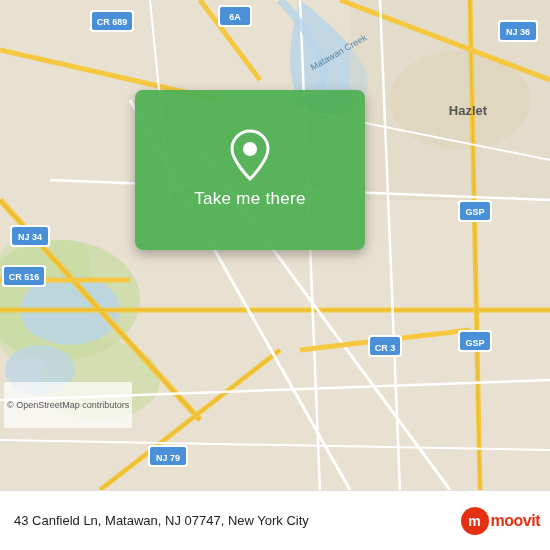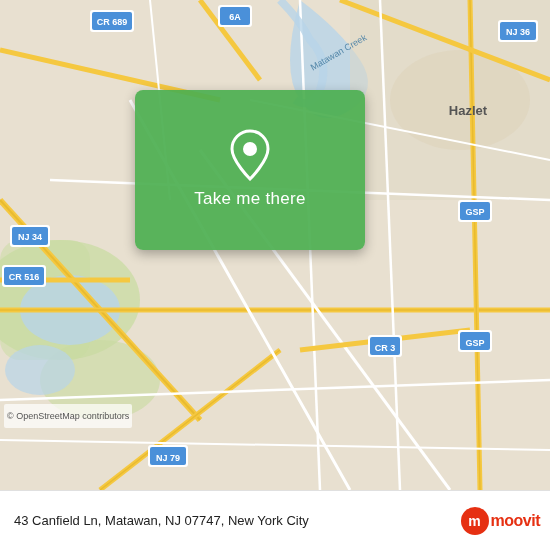--- a/index.html
+++ b/index.html
@@ -103,21 +103,21 @@
     }
 
     
     .attribution {
       position: absolute;
       bottom: 62px;
       left: 4px;
       font-size: 9px;
       color: #555;
       background: rgba(255,255,255,0.7);
-      padding: 7px 3px;
+      padding: 18px 3px;
       border-radius: 2px;
     }
 
     
     .map-svg {
       position: absolute;
       inset: 0;
       width: 100%;
       height: 100%;
     }

